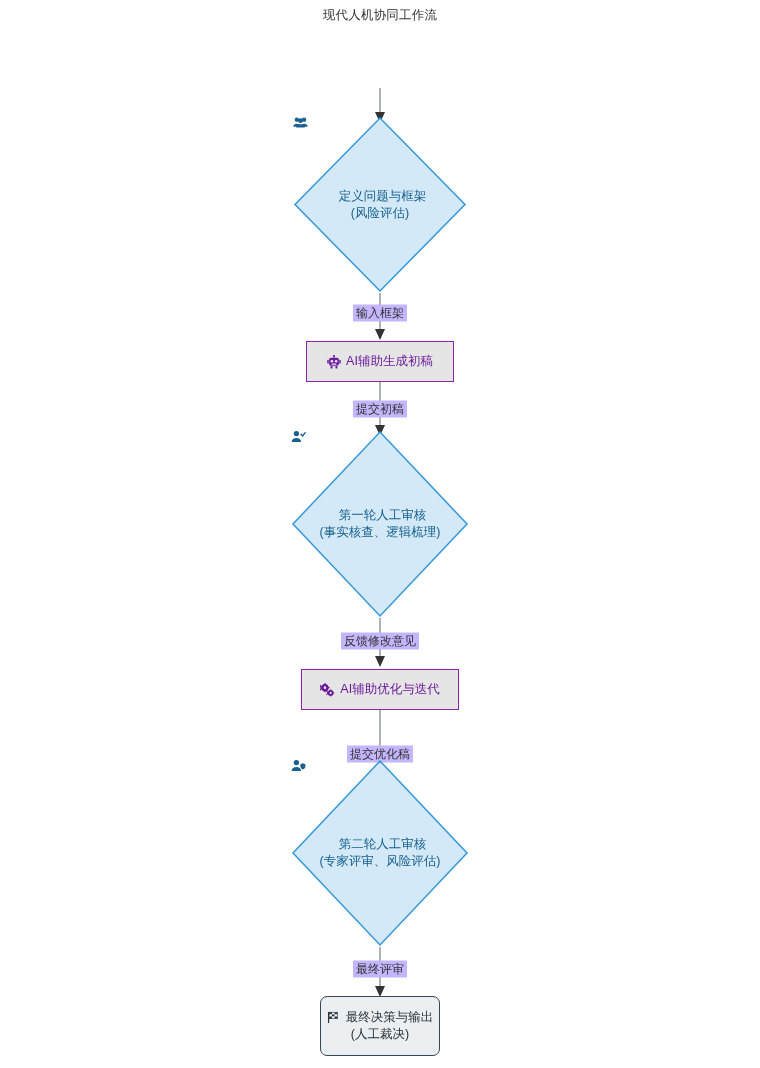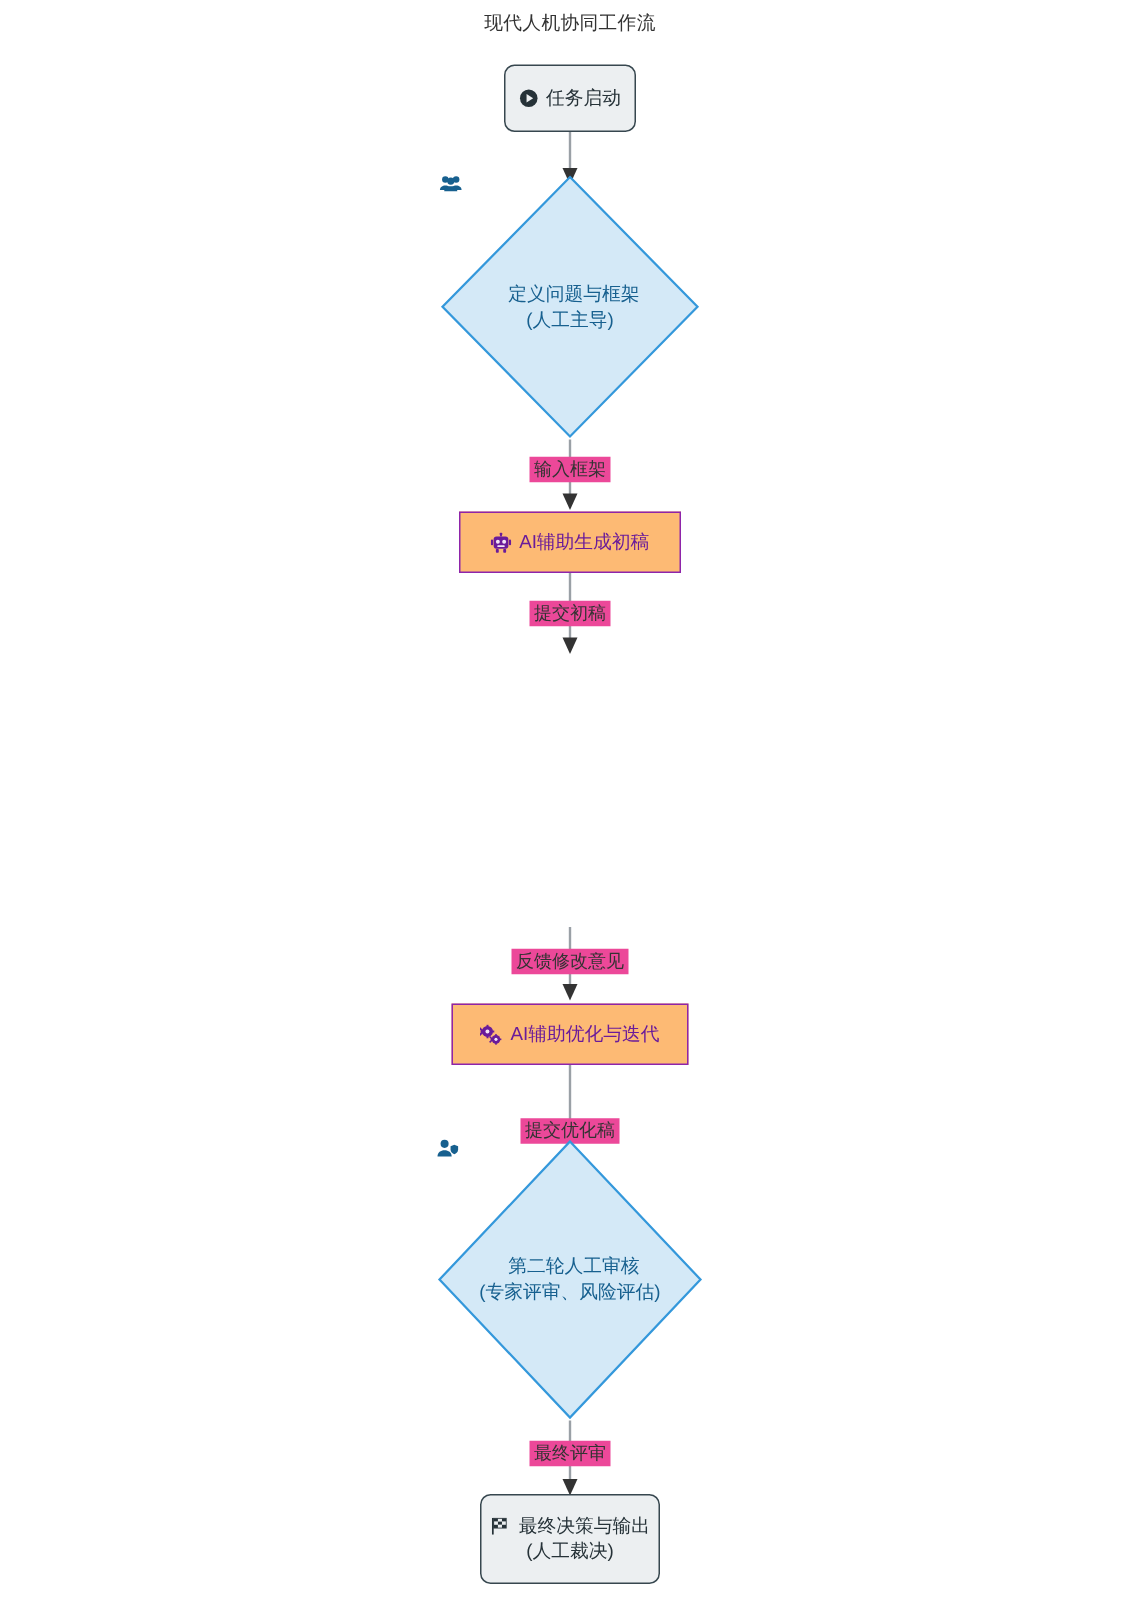--- a/index.html
+++ b/index.html
@@ -47,21 +47,21 @@
 
   
   .node-terminal {
     background: #ECEFF1;
     border: 1.4px solid #37474F;
     border-radius: 7px;
     color: #263238;
   }
   
   .node-ai {
-    background: #fdba74;
+    background: #e5e5e5;
     border: 1.6px solid #8E24AA;
     color: #6A1B9A;
   }
 
   .node-line {
     font-size: 12.5px;
     line-height: 17px;
     white-space: nowrap;
     display: flex;
     align-items: center;
@@ -107,21 +107,21 @@
     stroke-width: 1.6px;
     fill: none;
   }
   .edge-head {
     fill: #333333;
   }
 
   .edge-label {
     position: absolute;
     transform: translate(-50%, -50%);
-    background: #ec4899;
+    background: #c4b5fd;
     color: #333333;
     font-size: 12px;
     line-height: 15px;
     padding: 1px 3px;
     white-space: nowrap;
   }
 
   
   .icon {
     display: inline-flex;
@@ -159,51 +159,40 @@
     <line class="edge-line" x1="380" y1="947" x2="380" y2="990"></line>
     <polygon class="edge-head" points="380,997 375,986 385,986"></polygon>
   </svg>
 
   <div class="edge-label" style="left:380px; top:313px;">输入框架</div>
   <div class="edge-label" style="left:380px; top:409px;">提交初稿</div>
   <div class="edge-label" style="left:380px; top:641px;">反馈修改意见</div>
   <div class="edge-label" style="left:380px; top:738px;margin-top:16px;">提交优化稿</div>
   <div class="edge-label" style="left:380px; top:969px;">最终评审</div>
 
-  <div class="node node-terminal" style="left:336px; top:43px; width:88px; height:45px;">
-    <div class="node-line">
-      <span class="icon">
-        <svg width="13" height="13" viewBox="0 0 16 16">
-          <circle cx="8" cy="8" r="7.2" fill="#263238"></circle>
-          <polygon points="6.2,4.6 11.6,8 6.2,11.4" fill="#ECEFF1"></polygon>
-        </svg>
-      </span>
-      <span>任务启动</span>
-    </div>
-  </div>
 
   <div class="diamond-wrap" style="left:293px; top:116px; width:174px; height:177px;">
     <svg width="174" height="177" viewBox="0 0 174 177">
       <polygon points="87,2 172,88.5 87,175 2,88.5" fill="#D4E9F7" stroke="#3498DB" stroke-width="1.5"></polygon>
     </svg>
     <div class="diamond-label">
       <div class="node-line">
         <span class="icon">
           <svg width="15" height="13" viewBox="0 0 20 16">
             <circle cx="5.2" cy="4.2" r="2.9" fill="#17608F"></circle>
             <circle cx="14.8" cy="4.2" r="2.9" fill="#17608F"></circle>
             <circle cx="10" cy="5.6" r="3.2" fill="#17608F"></circle>
             <path d="M0.4 13.6c0-2.7 2.2-4.1 4.8-4.1s4.8 1.4 4.8 4.1z" fill="#17608F"></path>
             <path d="M10 13.6c0-2.7 2.2-4.1 4.8-4.1s4.8 1.4 4.8 4.1z" fill="#17608F"></path>
             <path d="M4.2 14.6c0-2.9 2.6-4.4 5.8-4.4s5.8 1.5 5.8 4.4z" fill="#17608F"></path>
           </svg>
         </span>
         <span>定义问题与框架</span>
       </div>
-      <div class="node-line">(人工主导)</div>
+      <div class="node-line">(风险评估)</div>
     </div>
   </div>
 
   <div class="node node-ai" style="left:306px; top:341px; width:148px; height:41px;">
     <div class="node-line">
       <span class="icon">
         <svg width="14" height="14" viewBox="0 0 16 16">
           <rect x="7.3" y="0.4" width="1.4" height="2.6" fill="#6A1B9A"></rect>
           <circle cx="8" cy="1.1" r="1.1" fill="#6A1B9A"></circle>
           <rect x="2.4" y="3.1" width="11.2" height="9.2" rx="2.2" fill="#6A1B9A"></rect>
@@ -213,20 +202,38 @@
           <rect x="0.3" y="5.4" width="1.7" height="4.4" rx="0.8" fill="#6A1B9A"></rect>
           <rect x="14" y="5.4" width="1.7" height="4.4" rx="0.8" fill="#6A1B9A"></rect>
           <rect x="4.1" y="12.6" width="2.2" height="2.9" rx="0.6" fill="#6A1B9A"></rect>
           <rect x="9.7" y="12.6" width="2.2" height="2.9" rx="0.6" fill="#6A1B9A"></rect>
         </svg>
       </span>
       <span>AI辅助生成初稿</span>
     </div>
   </div>
 
+  <div class="diamond-wrap" style="left:291px; top:430px; width:178px; height:188px;">
+    <svg width="178" height="188" viewBox="0 0 178 188">
+      <polygon points="89,2 176,94 89,186 2,94" fill="#D4E9F7" stroke="#3498DB" stroke-width="1.5"></polygon>
+    </svg>
+    <div class="diamond-label">
+      <div class="node-line">
+        <span class="icon">
+          <svg width="15" height="13" viewBox="0 0 18 16">
+            <circle cx="6.4" cy="4.4" r="3.3" fill="#17608F"></circle>
+            <path d="M0.6 14.8c0-3.3 2.6-5.1 5.8-5.1s5.8 1.8 5.8 5.1z" fill="#17608F"></path>
+            <path d="M12.1 5.3l1.9 2.1 3.3-4.1" stroke="#17608F" stroke-width="1.7" fill="none" stroke-linecap="round" stroke-linejoin="round"></path>
+          </svg>
+        </span>
+        <span>第一轮人工审核</span>
+      </div>
+      <div class="node-line">(事实核查、逻辑梳理)</div>
+    </div>
+  </div>
 
   <div class="node node-ai" style="left:301px; top:669px; width:158px; height:41px;">
     <div class="node-line">
       <span class="icon">
         <svg width="15" height="14" viewBox="0 0 17 16">
           <g fill="#6A1B9A">
             <circle cx="5.6" cy="5.3" r="4.2"></circle>
             <rect x="4.9" y="0.1" width="1.5" height="10.4"></rect>
             <rect x="0.4" y="4.6" width="10.4" height="1.5"></rect>
             <rect x="1.6" y="1.4" width="1.5" height="8" transform="rotate(-45 2.35 5.4)"></rect>

